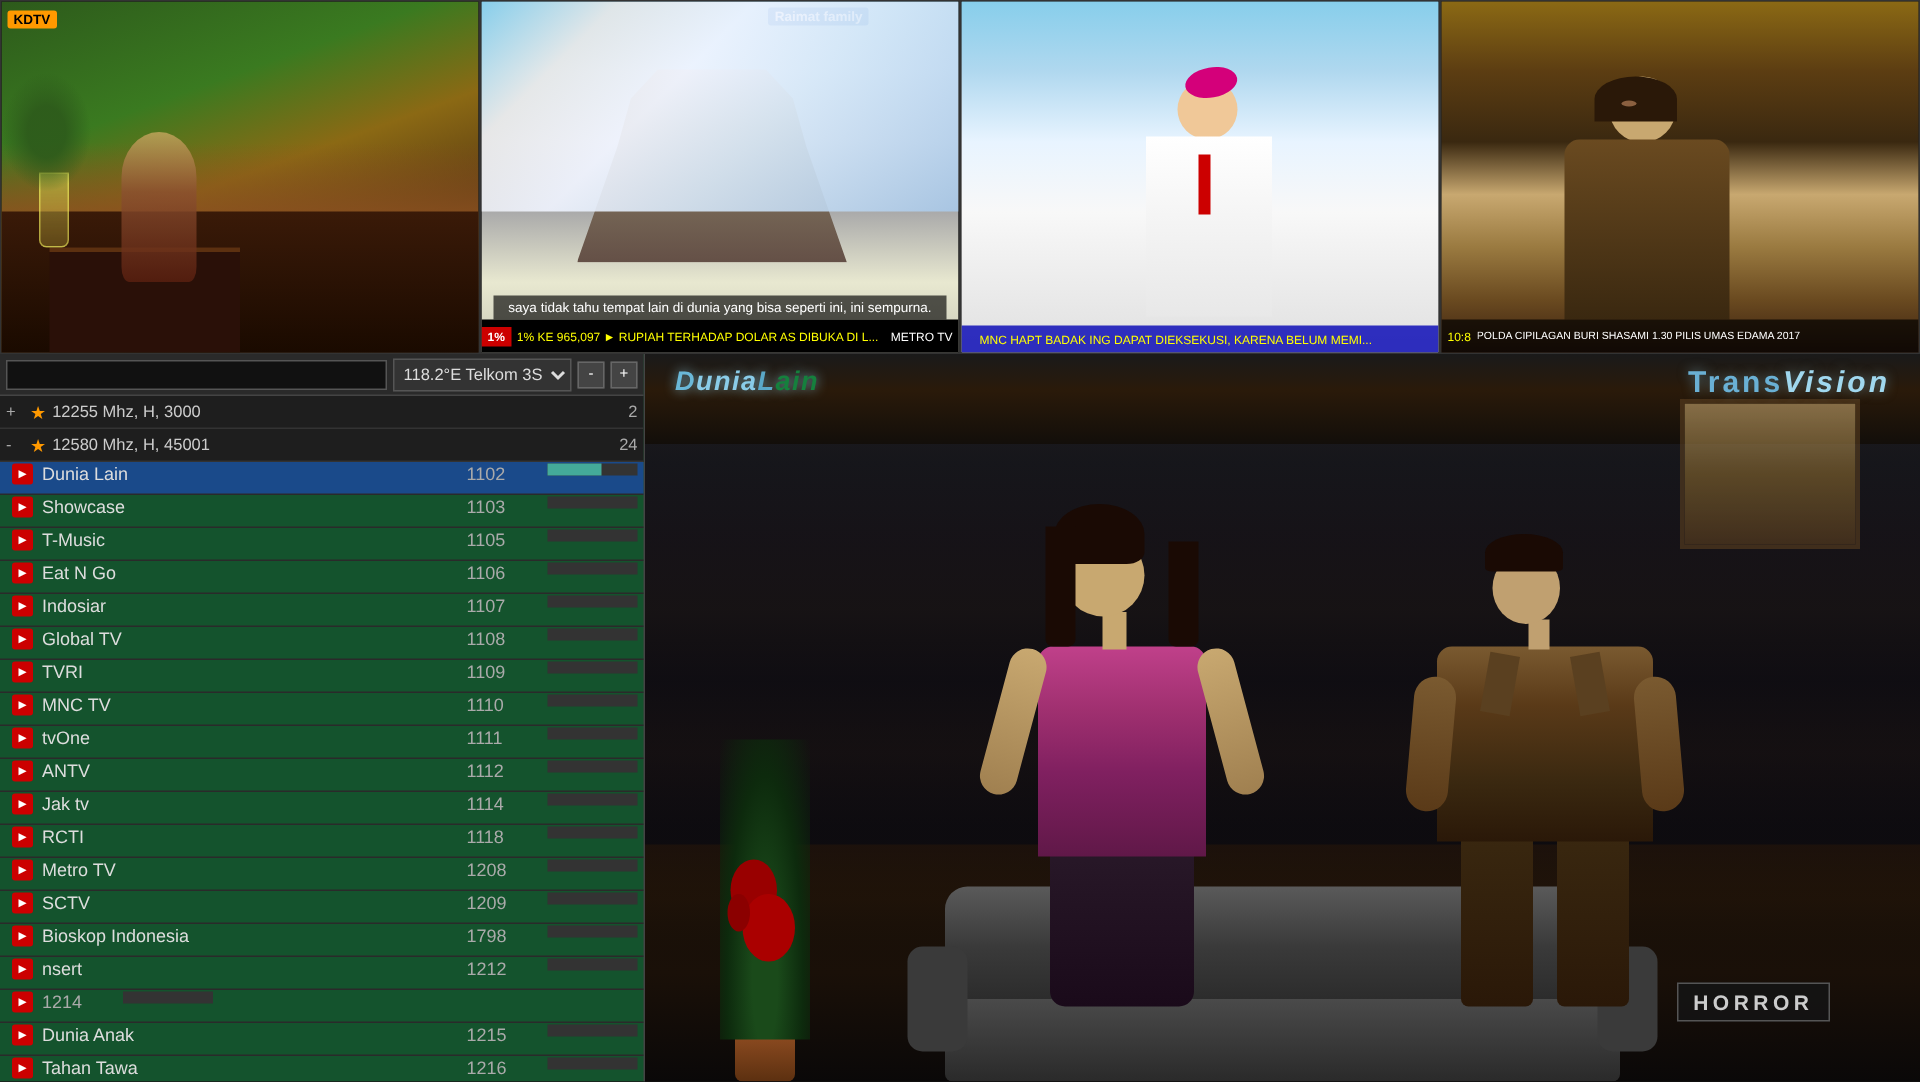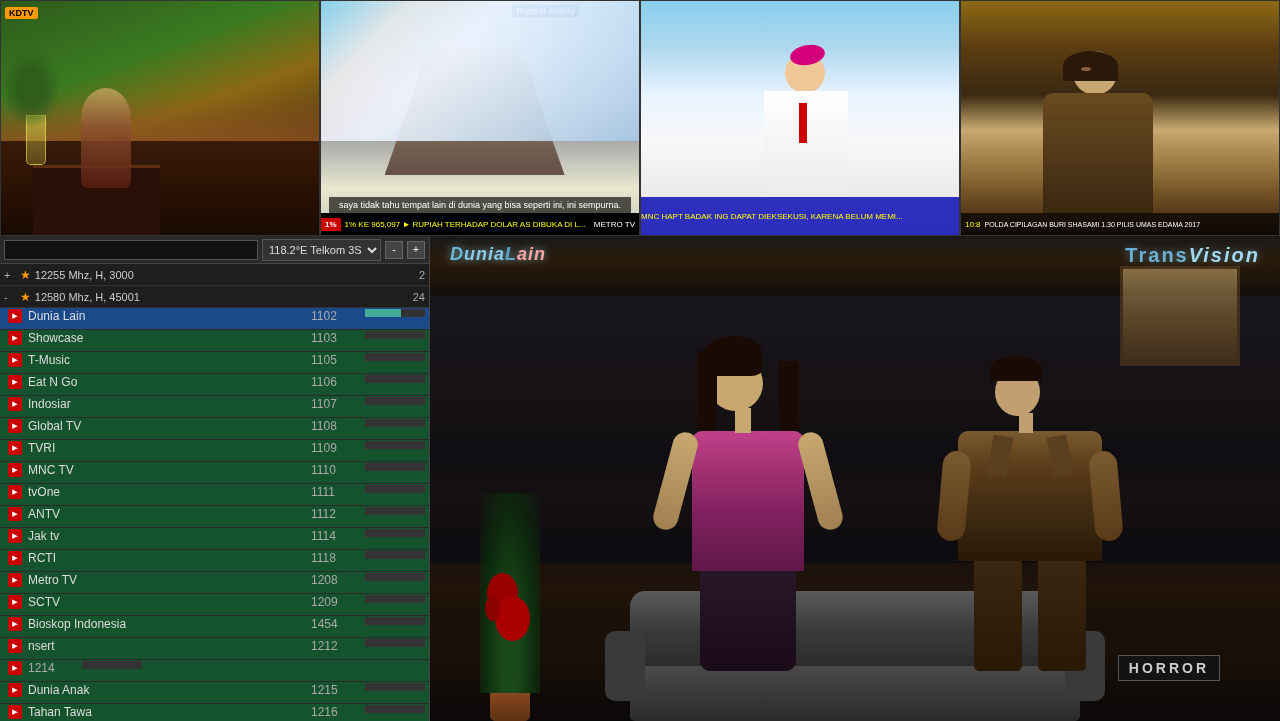--- a/index.html
+++ b/index.html
@@ -355,21 +355,21 @@
 
       <div style="position:absolute;top:0;left:35%;width:40px;height:40px;background:#f0c898;border-radius:50%;"></div>
 
       <div style="position:absolute;top:-8px;left:38%;width:35px;height:20px;background:#d4007a;border-radius:50%;transform:rotate(-10deg);"></div>
 
       <div style="position:absolute;top:38px;left:20%;width:60%;height:120px;background:linear-gradient(180deg,#fff 0%,#e8e8e8 100%);"></div>
 
       <div style="position:absolute;top:50px;left:45%;width:8px;height:40px;background:#c00;"></div>
     </div>
 
-    <div style="position:absolute;bottom:0;left:0;right:0;background:rgba(0,0,180,0.8);height:38px;display:flex;align-items:center;padding:0 0;">
+    <div style="position:absolute;bottom:0;left:0;right:0;background:rgba(0,0,180,0.8);height:18px;display:flex;align-items:center;padding:0 12px;">
       <span style="color:#ff0;font-size:8px;white-space:nowrap;overflow:hidden;">MNC HAPT BADAK ING DAPAT DIEKSEKUSI, KARENA BELUM MEMI...</span>
     </div>
   </div>
 
   <div class="preview-cell preview-bg-4">
     <div style="position:absolute;top:4px;left:4px;">
       <span style="color:#f90;font-size:9px;font-weight:bold;background:rgba(0,0,0,0.5);padding:1px 3px;">ANTV</span>
     </div>
     <div style="position:absolute;top:4px;right:4px;color:#fff;font-size:9px;background:rgba(0,0,0,0.5);padding:1px 3px;">R13+</div>
 
@@ -532,21 +532,21 @@
         <div class="ch-icon"></div>
         <span class="ch-name">SCTV</span>
         <span class="ch-num">1209</span>
         <div class="ch-bar">
             <div class="ch-bar-fill" style="width:0%"></div>
           </div>
       </div>
       <div class="channel-row">
         <div class="ch-icon"></div>
         <span class="ch-name">Bioskop Indonesia</span>
-        <span class="ch-num">1454</span>
+        <span class="ch-num">1798</span>
         <div class="ch-bar">
             <div class="ch-bar-fill" style="width:0%"></div>
           </div>
       </div>
       <div class="channel-row">
         <div class="ch-icon"></div>
         <span class="ch-name">nsert</span>
         <span class="ch-num">1212</span>
         <div class="ch-bar">
             <div class="ch-bar-fill" style="width:0%"></div>
@@ -644,21 +644,21 @@
 
         <div style="position:absolute;bottom:255px;left:28%;width:45px;height:48px;background:#c0a070;border-radius:50%;"></div>
 
         <div style="position:absolute;bottom:290px;left:25%;width:52px;height:25px;background:#1a0a04;border-radius:50% 50% 10% 10%;"></div>
       </div>
 
       <div style="position:absolute;top:30px;right:40px;width:120px;height:100px;background:linear-gradient(180deg,#c8a870 0%,#8b6a30 50%,#5c4020 100%);border:3px solid #5c4020;opacity:0.6;"></div>
 
       <div class="main-overlay-logos">
         <div class="logo-dunia-lain">
-          <span style="color:#6ab8d8;">D</span><span style="color:#8acce8;">unia</span><span style="color:#5aa8c8;">L</span><span style="color:#fca5a5;">ain</span>
+          <span style="color:#6ab8d8;">D</span><span style="color:#8acce8;">unia</span><span style="color:#5aa8c8;">L</span><span style="color:#15803d;">ain</span>
         </div>
         <div class="logo-transvision">
           <span class="trans">Trans</span><span class="vision">Vision</span>
         </div>
       </div>
 
       <div class="horror-badge">HORROR</div>
 
     </div>
   </div>

